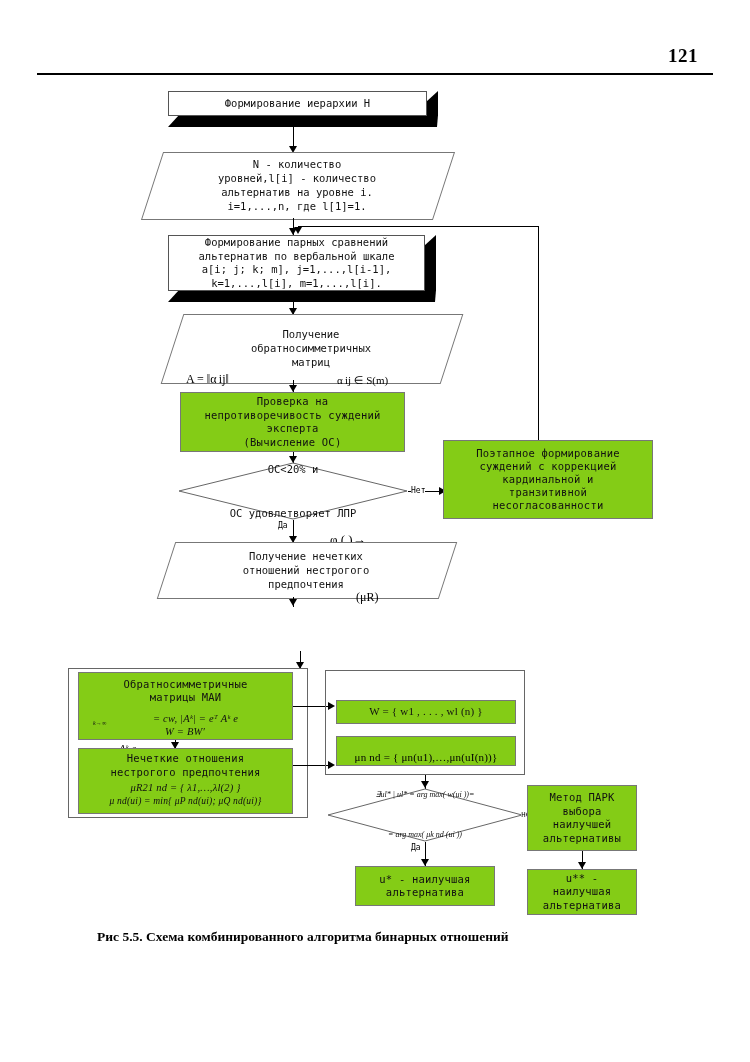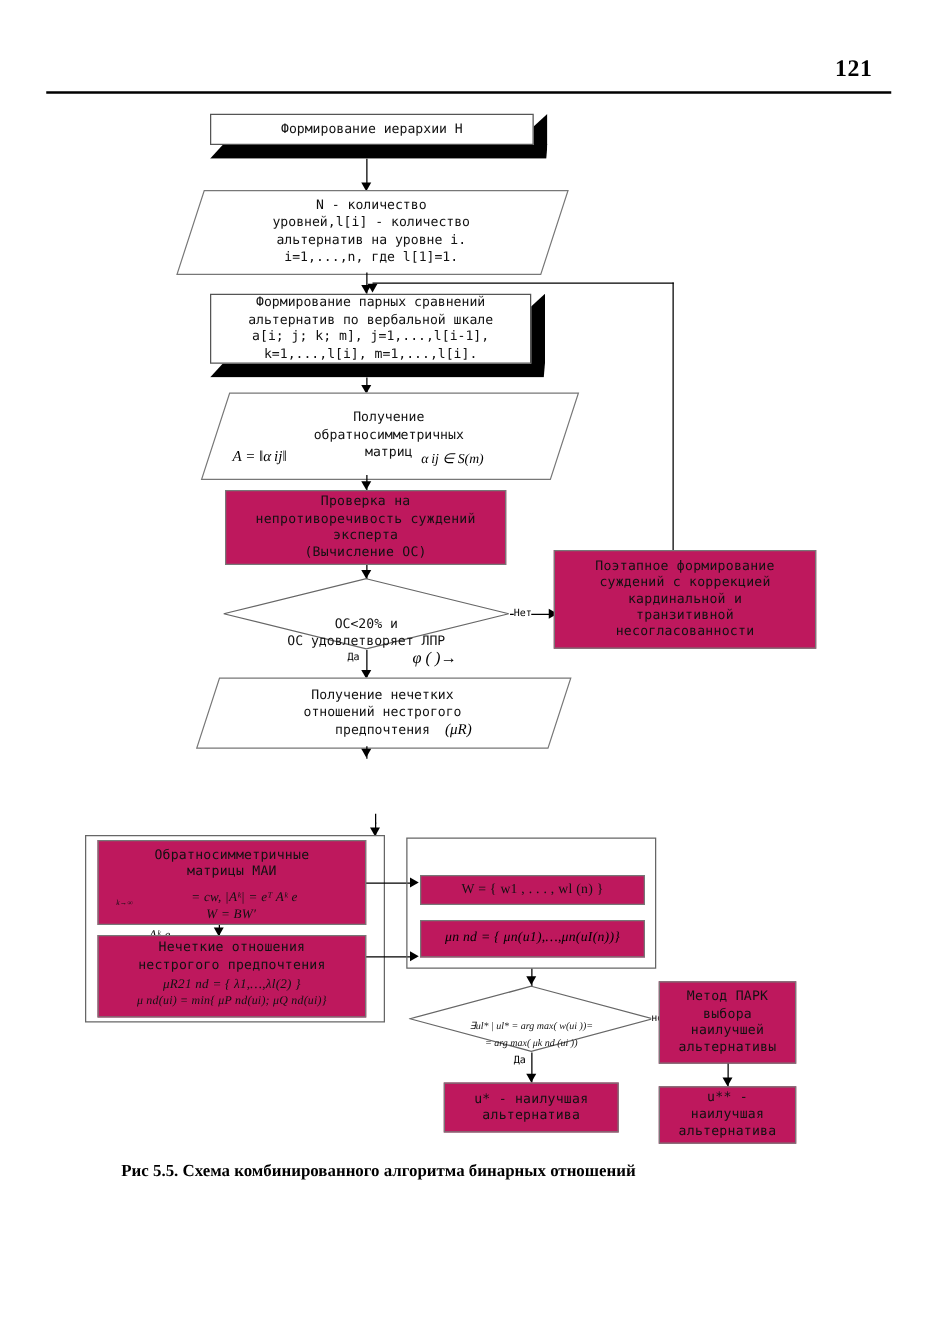--- a/index.html
+++ b/index.html
@@ -39,21 +39,21 @@
     width: 676px;
     height: 2px;
     background: #000;
   }
 
   
   .node {
     position: absolute;
     box-sizing: border-box;
     border: 1px solid #555;
-    background: #be185d;
+    background: #84cc16;
     display: flex;
     flex-direction: column;
     align-items: center;
     justify-content: center;
     text-align: center;
     font-family: "DejaVu Sans Mono", monospace;
     font-size: 10.5px;
     line-height: 13.5px;
     letter-spacing: 0.2px;
     color: #111;
@@ -138,21 +138,21 @@
   .diamond .dline {
     position: absolute;
     left: 0; top: 0; width: 100%; height: 100%;
   }
   .diamond .dtxt {
     position: absolute;
     left: 0; top: 0; width: 100%; height: 100%;
     display: flex;
     flex-direction: column;
     align-items: center;
-    justify-content: flex-end;
+    justify-content: space-between;
     text-align: center;
     font-family: "DejaVu Sans Mono", monospace;
     font-size: 10.5px;
     line-height: 14px;
     color: #111;
     white-space: pre;
     z-index: 2;
   }
 
   
@@ -194,24 +194,24 @@
     font-size: 8px;
     color: #000;
     background: #fff;
     line-height: 9px;
     white-space: nowrap;
   }
 
   
   .formula {
     font-family: "Liberation Serif", serif;
-    font-style: italic;
     font-size: 12px;
     white-space: nowrap;
     color: #000;
+    margin-top: 14px;
   }
   .formula-sm {
     font-family: "Liberation Serif", serif;
     font-style: italic;
     font-size: 10.5px;
     white-space: nowrap;
   }
   .frac {
     display: inline-flex;
     flex-direction: column;

